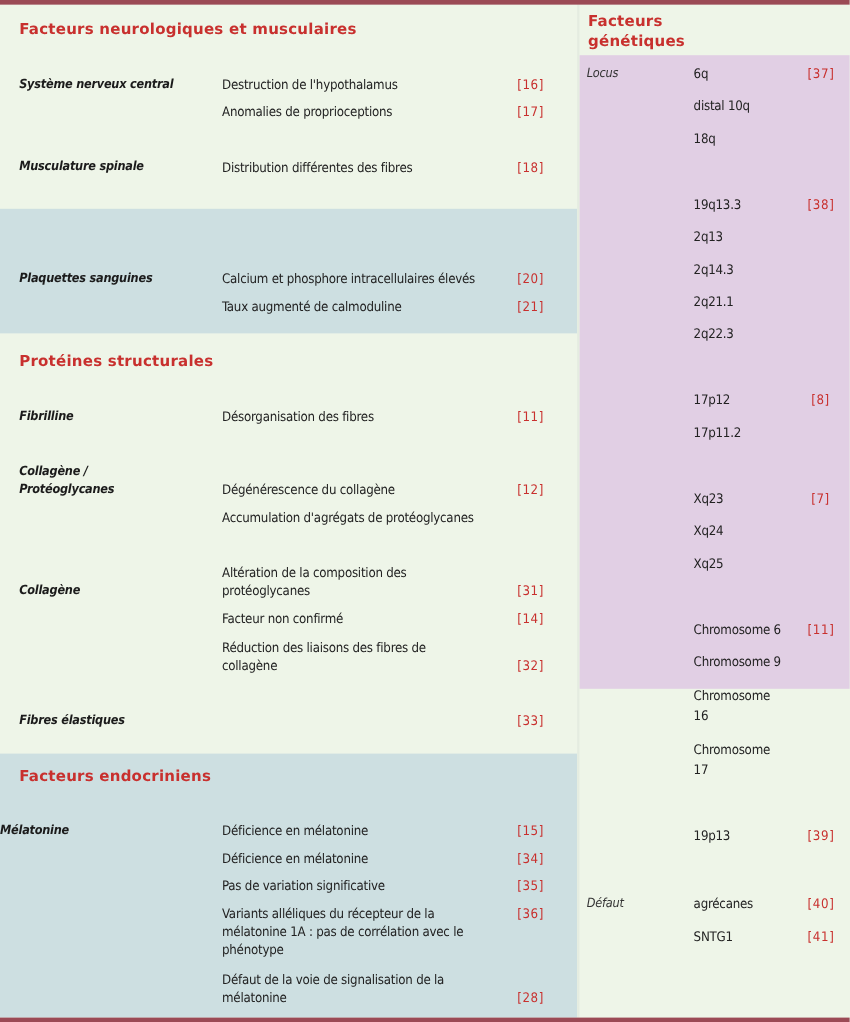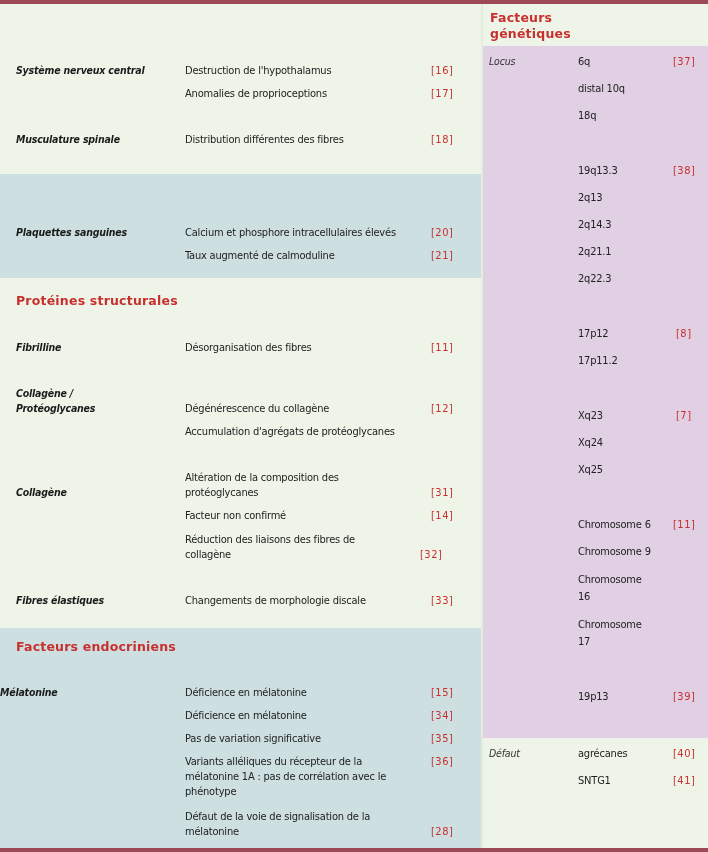--- a/index.html
+++ b/index.html
@@ -13,40 +13,41 @@
   .botbar { position: absolute; left: 0; top: 848px; width: 708px; height: 4px; background: #9b4a55; }
 
   .left { position: absolute; left: 0; top: 4px; width: 481px; height: 844px; }
   .sect { position: absolute; left: 0; width: 481px; }
   .green { background: #eef5e8; }
   .blue  { background: #cddfe1; }
 
   .right-sep { position: absolute; left: 481px; top: 4px; width: 2px; height: 844px; background: #e4ece0; }
 
   .right { position: absolute; left: 483px; top: 4px; width: 225px; height: 844px; background: #eef5e8; }
-  .locus-block { position: absolute; left: 0; top: 42px; width: 225px; height: 692px; background: #e1cfe4; }
+  .locus-block { position: absolute; left: 0; top: 42px; width: 225px; height: 528px; background: #e1cfe4; }
 
   .sec-title {
     position: absolute; color: #c8302e; font-weight: bold; font-size: 12.5px;
     font-family: "DejaVu Sans", sans-serif; letter-spacing: 0.2px;
   }
   .t { position: absolute; white-space: nowrap; font-size: 11px; line-height: 15px; letter-spacing: -0.2px; }
   .wrap { white-space: normal; }
   .cat { font-style: italic; font-weight: bold; color: #1b1b1b; font-size: 10.5px; }
   .cat-light { font-style: italic; color: #333; font-size: 10.5px; }
   .ref { color: #c8302e; font-size: 11px; letter-spacing: 0.5px; }
 </style>
 </head>
 <body>
 
 <div class="topbar"></div>
 
 <div class="left">
 
   <div class="sect green" style="top:0; height:170px;">
+    <div class="sec-title" style="left:16px; top:12px;">Facteurs neurologiques et musculaires</div>
     <div class="t cat" style="left:16px; top:59px;">Système nerveux central</div>
     <div class="t" style="left:185px; top:59px;">Destruction de l'hypothalamus</div>
     <div class="t ref" style="left:431px; top:59px;">[16]</div>
     <div class="t" style="left:185px; top:82px;">Anomalies de proprioceptions</div>
     <div class="t ref" style="left:431px; top:82px;">[17]</div>
     <div class="t cat" style="left:16px; top:128px;">Musculature spinale</div>
     <div class="t" style="left:185px; top:128px;">Distribution différentes des fibres</div>
     <div class="t ref" style="left:431px; top:128px;">[18]</div>
   </div>
 
@@ -69,24 +70,23 @@
     <div class="t" style="left:185px; top:123px;">Dégénérescence du collagène</div>
     <div class="t ref" style="left:431px; top:123px;">[12]</div>
     <div class="t" style="left:185px; top:146px;">Accumulation d'agrégats de protéoglycanes</div>
 
     <div class="t cat" style="left:16px; top:207px;text-align:right;">Collagène</div>
     <div class="t wrap" style="left:185px; top:192px; width:170px;">Altération de la composition des protéoglycanes</div>
     <div class="t ref" style="left:431px; top:207px;">[31]</div>
     <div class="t" style="left:185px; top:230px;">Facteur non confirmé</div>
     <div class="t ref" style="left:431px; top:230px;">[14]</div>
     <div class="t wrap" style="left:185px; top:254px; width:180px;">Réduction des liaisons des fibres de collagène</div>
-    <div class="t ref" style="left:420px; top:269px;text-align:right;">[32]</div>
+    <div class="t ref" style="left:431px; top:269px;text-align:right;">[32]</div>
 
     <div class="t cat" style="left:16px; top:315px;">Fibres élastiques</div>
-    <div class="t" style="left:185px; top:315px;">Changements de morphologie discale</div>
     <div class="t ref" style="left:431px; top:315px;">[33]</div>
   </div>
 
   <div class="sect blue" style="top:624px; height:220px;">
     <div class="sec-title" style="left:16px; top:11px;">Facteurs endocriniens</div>
     <div class="t cat" style="left:0; top:57px;">Mélatonine</div>
     <div class="t" style="left:185px; top:57px;">Déficience en mélatonine</div>
     <div class="t ref" style="left:431px; top:57px;">[15]</div>
     <div class="t" style="left:185px; top:80px;">Déficience en mélatonine</div>
     <div class="t ref" style="left:431px; top:80px;">[34]</div>

